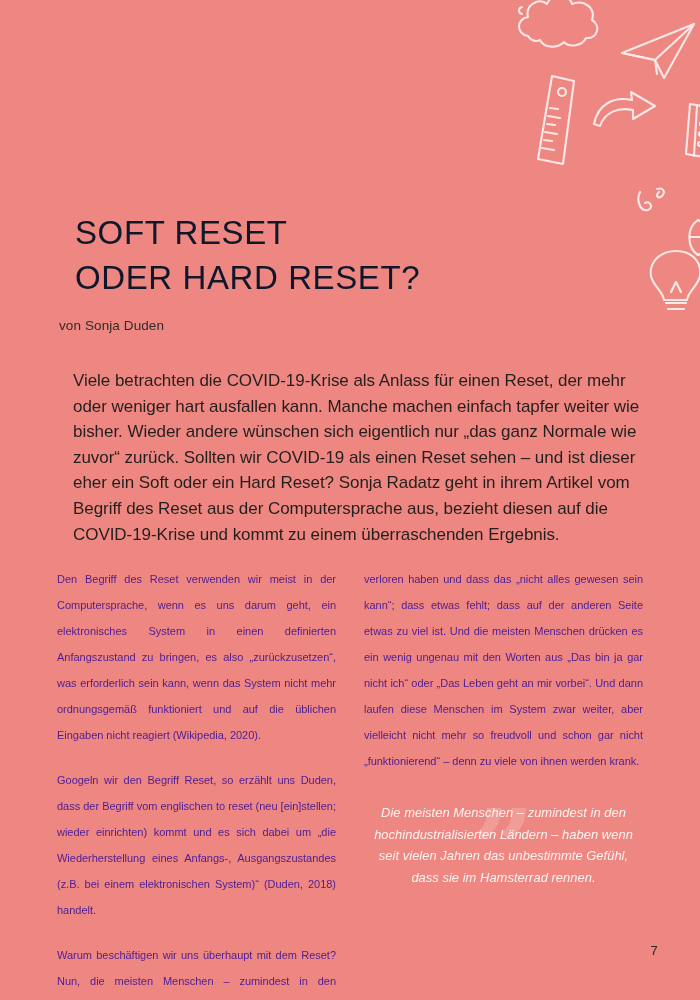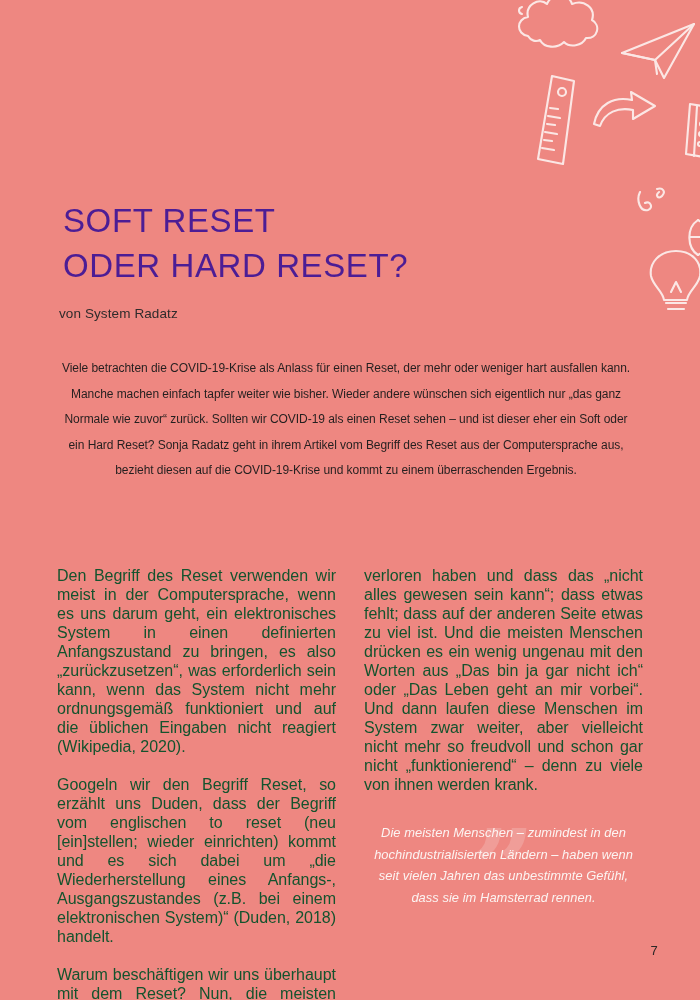--- a/index.html
+++ b/index.html
@@ -54,65 +54,65 @@
   .title-block {
     position: absolute;
     left: 57px;
     top: 192px;
     width: 600px;
   }
   .article-title {
     font-size: 33px;
     line-height: 45px;
     letter-spacing: 0.6px;
-    color: #4c1d95;
+    color: #0f172a;
     font-weight: 400;
-    margin: 6px;
+    margin: 18px;
     white-space: pre-line;
   }
   .byline {
     margin: 18px 0 0 2px;
     font-size: 13.5px;
     color: #2f2b2b;
     letter-spacing: 0.1px;
   }
 
   
   .lead {
     position: absolute;
     left: 57px;
     top: 352px;
     width: 570px;
-    font-size: 12px;
+    font-size: 17px;
     line-height: 25.6px;
     color: #241f1f;
     letter-spacing: -0.05px;
-    text-align: center;
-    margin: 4px;
+    text-align: left;
+    margin: 16px;
   }
 
   
   .columns {
     position: absolute;
     left: 57px;
     top: 566px;
     width: 586px;
     height: 380px;
     display: flex;
     gap: 28px;
   }
   .col {
     width: 279px;
     flex: 0 0 279px;
     position: relative;
   }
   .body-p {
-    font-size: 16px;
-    line-height: 19px;
-    color: #14532d;
+    font-size: 11px;
+    line-height: 26px;
+    color: #4c1d95;
     text-align: justify;
     margin: 0 0 19px 0;
     letter-spacing: -0.02px;
   }
   .body-p:last-child { margin-bottom: 0; }
 
   
   .pullquote-wrap {
     position: relative;
     margin: 26px 0 30px 0;
@@ -227,21 +227,21 @@
         <path d="M23 61 L39 61"></path>
         <path d="M26 44 L31 34 L36 44"></path>
       </svg>
     </div>
 
   </div>
 
   <div class="title-block">
     <h1 class="article-title">SOFT RESET
 ODER HARD RESET?</h1>
-    <div class="byline">von System Radatz</div>
+    <div class="byline">von Sonja Duden</div>
   </div>
 
   <p class="lead">Viele betrachten die COVID-19-Krise als Anlass für einen Reset, der mehr oder weniger hart ausfallen kann. Manche machen einfach tapfer weiter wie bisher. Wieder andere wünschen sich eigentlich nur „das ganz Normale wie zuvor“ zurück. Sollten wir COVID-19 als einen Reset sehen – und ist dieser eher ein Soft oder ein Hard Reset? Sonja Radatz geht in ihrem Artikel vom Begriff des Reset aus der Computersprache aus, bezieht diesen auf die COVID-19-Krise und kommt zu einem überraschenden Ergebnis.</p>
 
   <div class="columns">
 
     <div class="col">
       <p class="body-p">Den Begriff des Reset verwenden wir meist in der Computersprache, wenn es uns darum geht, ein elektronisches System in einen definierten Anfangszustand zu bringen, es also „zurückzusetzen“, was erforderlich sein kann, wenn das System nicht mehr ordnungsgemäß funktioniert und auf die üblichen Eingaben nicht reagiert (Wikipedia, 2020).</p>
       <p class="body-p">Googeln wir den Begriff Reset, so erzählt uns Duden, dass der Begriff vom englischen to reset (neu [ein]stellen; wieder einrichten) kommt und es sich dabei um „die Wiederherstellung eines Anfangs-, Ausgangszustandes (z.B. bei einem elektronischen System)“ (Duden, 2018) handelt.</p>
       <p class="body-p">Warum beschäftigen wir uns überhaupt mit dem Reset? Nun, die meisten Menschen – zumindest in den hochindustrialisierten Ländern – haben schon seit vielen Jahren das unbestimmte Gefühl, dass sie im Hamsterrad fehlt, dass sie den Sinn</p>

